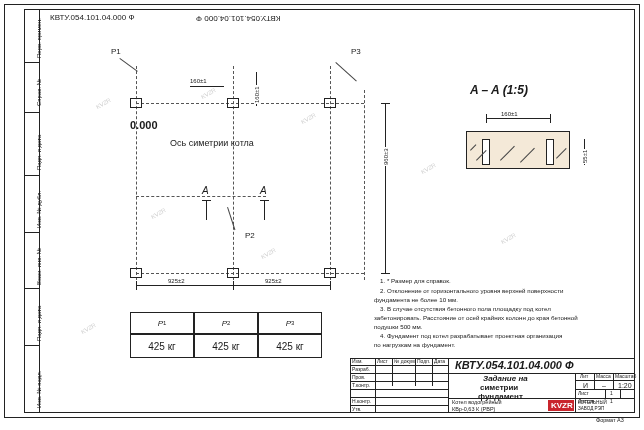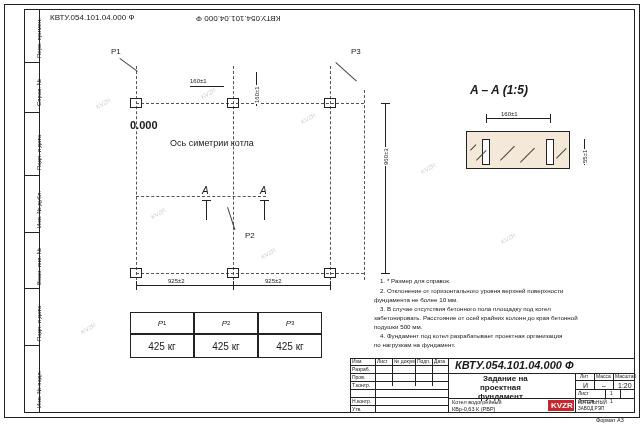--- a/index.html
+++ b/index.html
@@ -179,22 +179,22 @@
   <div class="ln" style="left:575px;top:380px;width:60px;height:1px;"></div>
   <div class="ln" style="left:575px;top:389px;width:60px;height:1px;"></div>
   <div class="ln" style="left:594px;top:373px;width:1px;height:16px;"></div>
   <div class="ln" style="left:613px;top:373px;width:1px;height:16px;"></div>
   <div class="ln" style="left:605px;top:389px;width:1px;height:9px;"></div>
   <div class="ln" style="left:620px;top:389px;width:1px;height:9px;"></div>
   <div class="ln" style="left:575px;top:398px;width:1px;height:15px;"></div>
 
   <div class="txt" style="left:455px;top:360px;font-size:11px;font-weight:bold;font-style:italic;">КВТУ.054.101.04.000 Ф</div>
 
-  <div class="txt" style="left:483px;top:375px;font-size:8px;font-weight:bold;">Задание на</div>
-  <div class="txt" style="left:480px;top:384px;font-size:8px;font-weight:bold;">проектная</div>
+  <div class="txt" style="left:483px;top:375px;font-size:8px;font-weight:bold;font-style:italic;">Задание на</div>
+  <div class="txt" style="left:480px;top:384px;font-size:8px;font-weight:bold;">симетрии</div>
   <div class="txt" style="left:478px;top:393px;font-size:8px;font-weight:bold;">фундамент</div>
 
   <div class="txt" style="left:452px;top:400px;font-size:5.5px;">Котел водогрейный</div>
   <div class="txt" style="left:452px;top:407px;font-size:5.5px;">КВр-0,63 К (РВР)</div>
 
   <div class="txt" style="left:580px;top:374px;font-size:5px;">Лит</div>
   <div class="txt" style="left:596px;top:374px;font-size:5px;">Масса</div>
   <div class="txt" style="left:615px;top:374px;font-size:5px;">Масштаб</div>
   <div class="txt" style="left:583px;top:382px;font-size:7px;">И</div>
   <div class="txt" style="left:602px;top:382px;font-size:7px;">–</div>

